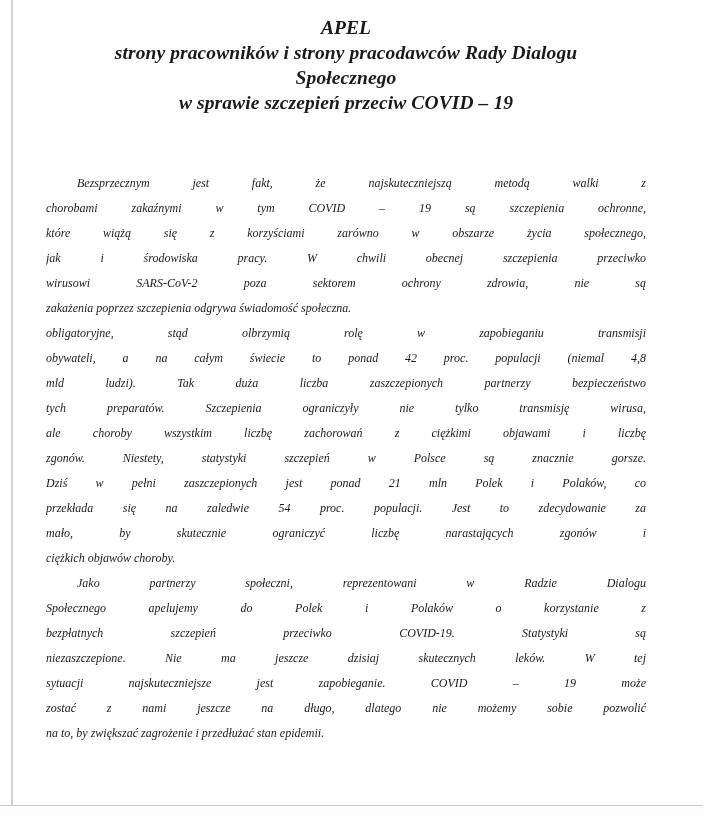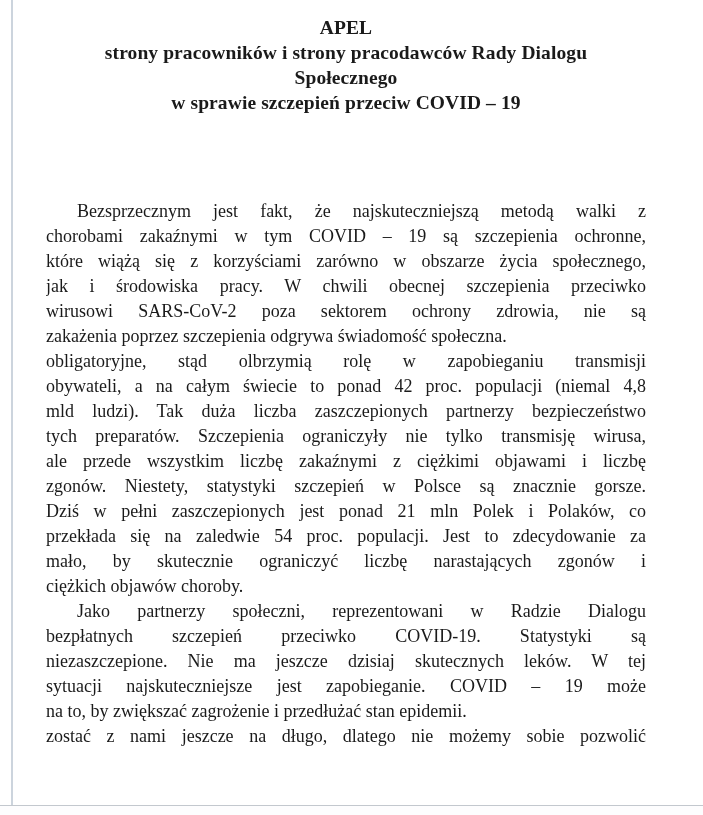--- a/index.html
+++ b/index.html
@@ -8,20 +8,21 @@
     background: #ffffff;
   }
   .page {
     position: relative;
     width: 703px;
     height: 815px;
     background: #ffffff;
     overflow: hidden;
     font-family: "Liberation Serif", serif;
     color: #1a1a1a;
+    font-style: italic;
     -webkit-font-smoothing: antialiased;
   }
   .left-rule {
     position: absolute;
     left: 11px;
     top: 0;
     width: 2px;
     height: 806px;
     background: #ccd4dd;
   }
@@ -51,22 +52,22 @@
   }
   .title-block {
     margin-top: 15px;
     text-align: center;
     font-weight: bold;
     font-size: 19.5px;
     line-height: 25px;
     letter-spacing: 0.1px;
   }
   .doc-body {
-    margin-top: 84px;
-    font-size: 18px;
+    margin-top: 56px;
+    font-size: 12px;
     line-height: 25px;
   }
   .line {
     height: 25px;
     overflow: hidden;
     text-align: justify;
     text-align-last: justify;
   }
   .line.last {
     text-align-last: left;
@@ -93,30 +94,31 @@
         <div class="line first">Bezsprzecznym jest fakt, że najskuteczniejszą metodą walki z</div>
         <div class="line">chorobami zakaźnymi w tym COVID – 19 są szczepienia ochronne,</div>
         <div class="line">które wiążą się z korzyściami zarówno w obszarze życia społecznego,</div>
         <div class="line">jak i środowiska pracy. W chwili obecnej szczepienia przeciwko</div>
         <div class="line">wirusowi SARS-CoV-2 poza sektorem ochrony zdrowia, nie są</div>
         <div class="line last">zakażenia poprzez szczepienia odgrywa świadomość społeczna.</div>
         <div class="line">obligatoryjne, stąd olbrzymią rolę w zapobieganiu transmisji</div>
         <div class="line">obywateli, a na całym świecie to ponad 42 proc. populacji (niemal 4,8</div>
         <div class="line">mld ludzi). Tak duża liczba zaszczepionych partnerzy bezpieczeństwo</div>
         <div class="line">tych preparatów. Szczepienia ograniczyły nie tylko transmisję wirusa,</div>
-        <div class="line">ale przede wszystkim liczbę zakaźnymi z ciężkimi objawami i liczbę</div>
+        <div class="line">ale choroby wszystkim liczbę zachorowań z ciężkimi objawami i liczbę</div>
         <div class="line">zgonów. Niestety, statystyki szczepień w Polsce są znacznie gorsze.</div>
         <div class="line">Dziś w pełni zaszczepionych jest ponad 21 mln Polek i Polaków, co</div>
         <div class="line">przekłada się na zaledwie 54 proc. populacji. Jest to zdecydowanie za</div>
         <div class="line">mało, by skutecznie ograniczyć liczbę narastających zgonów i</div>
         <div class="line last">ciężkich objawów choroby.</div>
         <div class="line first">Jako partnerzy społeczni, reprezentowani w Radzie Dialogu</div>
+        <div class="line">Społecznego apelujemy do Polek i Polaków o korzystanie z</div>
         <div class="line">bezpłatnych szczepień przeciwko COVID-19.  Statystyki są</div>
         <div class="line">niezaszczepione. Nie ma jeszcze dzisiaj skutecznych leków. W tej</div>
         <div class="line">sytuacji najskuteczniejsze jest zapobieganie. COVID – 19 może</div>
+        <div class="line">zostać z nami jeszcze na długo, dlatego nie możemy sobie pozwolić</div>
         <div class="line last">na to, by zwiększać zagrożenie i przedłużać stan epidemii.</div>
-        <div class="line">zostać z nami jeszcze na długo, dlatego nie możemy sobie pozwolić</div>
       </main>
   </div>
 
   <div class="bottom-mask"></div>
   <div class="bottom-rule"></div>
 </div>
 
 </body></html>

